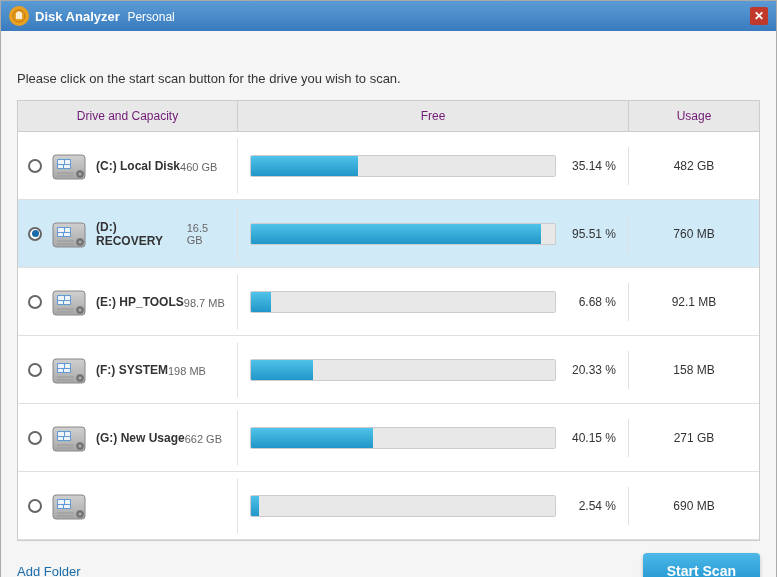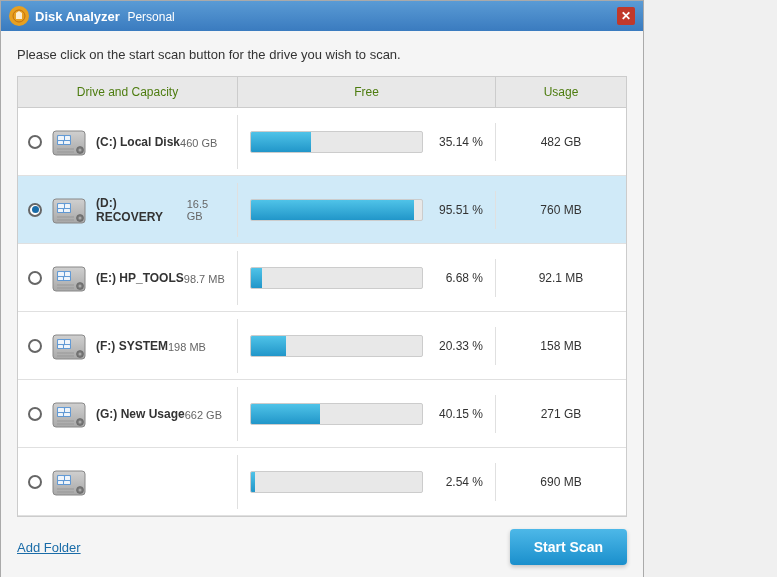--- a/index.html
+++ b/index.html
@@ -6,26 +6,27 @@
     body {
       font-family: Arial, sans-serif;
       font-size: 13px;
       background: #f0f0f0;
       width: 777px;
       height: 577px;
       overflow: hidden;
     }
 
     .window {
-      width: 644px;
+      width: 777px;
       height: 577px;
       background: #f5f5f5;
       border: 1px solid #aaa;
       display: flex;
       flex-direction: column;
+      gap: 24px;
     }
 
     .titlebar {
       background: linear-gradient(to bottom, #5a9bd5, #3a7bbf);
       height: 30px;
       display: flex;
       align-items: center;
       padding: 0 8px;
       color: white;
       font-size: 13px;
@@ -99,21 +100,21 @@
     .table-header {
       display: grid;
       grid-template-columns: 220px 1fr 130px;
       background: #e8e8e8;
       border-bottom: 1px solid #ccc;
     }
 
     .th {
       padding: 8px 12px;
       font-size: 12px;
-      color: #4d7c0f;
+      color: #701a75;
       font-weight: normal;
       text-align: center;
       border-right: 1px solid #ccc;
     }
 
     .th:first-child { text-align: center; }
     .th:last-child { border-right: none; }
 
     .table-body {
       overflow-y: auto;

